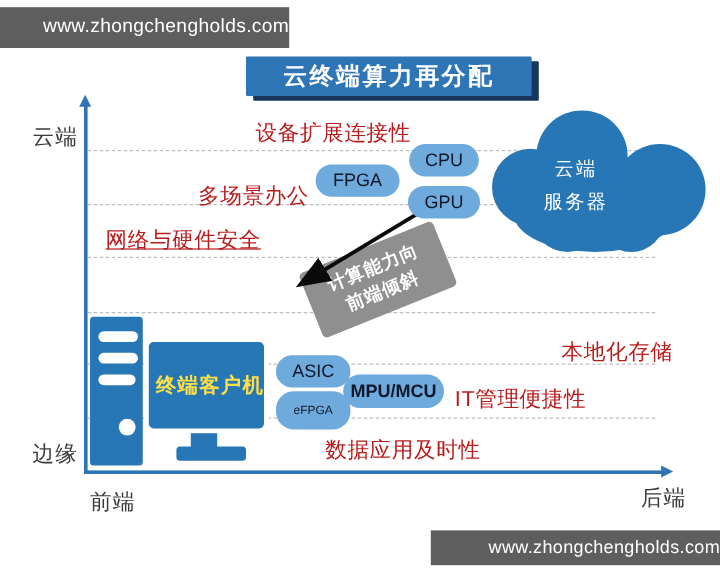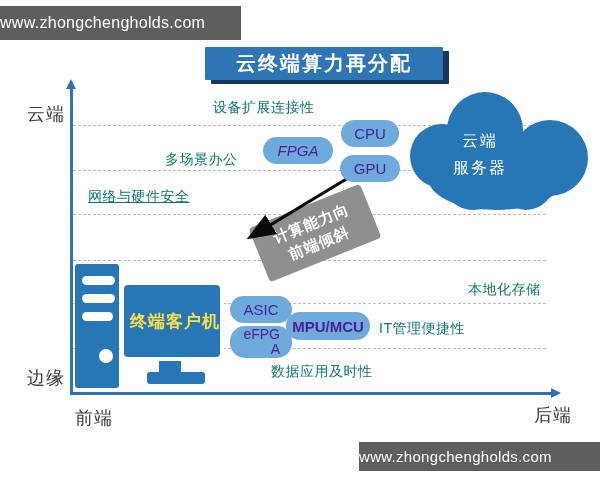--- a/index.html
+++ b/index.html
@@ -7,21 +7,21 @@
   body { font-family: "Liberation Sans", "DejaVu Sans", sans-serif; }
   .frame {
     position: relative; width: 600px; height: 480px;
     background: #ffffff; overflow: hidden;
   }
   .abs { position: absolute; }
 
   
   .banner {
     background: #5e5e5e; color: #ffffff; font-size: 16px;
-    display: flex; align-items: center; justify-content: flex-start;
+    display: flex; align-items: center; justify-content: flex-end;
     letter-spacing: 0.3px;
   }
   .banner-top { left: 0; top: 6; top: 6px; width: 241px; height: 34px; }
   .banner-bottom { left: 359px; top: 442px; width: 241px; height: 29px; font-size: 15px; }
 
   
   .title-box {
     left: 205px; top: 47px; width: 238px; height: 33px;
     background: #2e75b6; color: #ffffff;
     display: flex; align-items: center; justify-content: center;
@@ -39,36 +39,36 @@
   .x-axis-line { left: 70px; top: 392px; width: 483px; height: 3px; background: #2e74b5; }
   .x-axis-arrow {
     left: 551px; top: 388px; width: 0; height: 0;
     border-top: 5.5px solid transparent; border-bottom: 5.5px solid transparent;
     border-left: 10px solid #2e74b5;
   }
   .dash { left: 73px; width: 473px; height: 0; border-top: 1px dashed #bdbdbd; }
 
   .axis-label { color: #3a3a3a; font-size: 18px; letter-spacing: 1px; }
 
-  .feature { color: #0f766e; font-size: 14px; white-space: nowrap; letter-spacing: 0.5px; }
+  .feature { color: #b91c1c; font-size: 18px; white-space: nowrap; letter-spacing: 0.5px; }
 
   
   .chip {
-    background: #6faadc; color: #4c1d95;
+    background: #6faadc; color: #0f172a;
     display: flex; align-items: center; justify-content: center;
     border-radius: 14px; font-size: 15px;
   }
   .chip-cpu    { left: 341px; top: 120px; width: 58px; height: 27px; }
-  .chip-fpga   { left: 263px; top: 137px; width: 70px; height: 27px; font-style: italic; }
+  .chip-fpga   { left: 263px; top: 137px; width: 70px; height: 27px; }
   .chip-gpu    { left: 340px; top: 155px; width: 60px; height: 27px; }
   .chip-asic   { left: 230px; top: 296px; width: 62px; height: 27px; }
   .chip-mpu    { left: 286px; top: 312px; width: 84px; height: 28px; font-weight: bold; }
   .chip-efpga  {
     left: 230px; top: 326px; width: 62px; height: 32px;
-    font-size: 14px; line-height: 15px; padding: 0 12px;
+    font-size: 10px; line-height: 15px; padding: 0 12px;
     word-break: break-all; text-align: right; border-radius: 15px;
   }
 
   
   .cloud-svg { left: 398px; top: 90px; width: 198px; height: 122px; }
   .cloud-text { color: #ffffff; font-size: 16px; letter-spacing: 2px; text-align: center; }
 
   
   .note-box {
     left: 255px; top: 204px; width: 120px; height: 58px;

